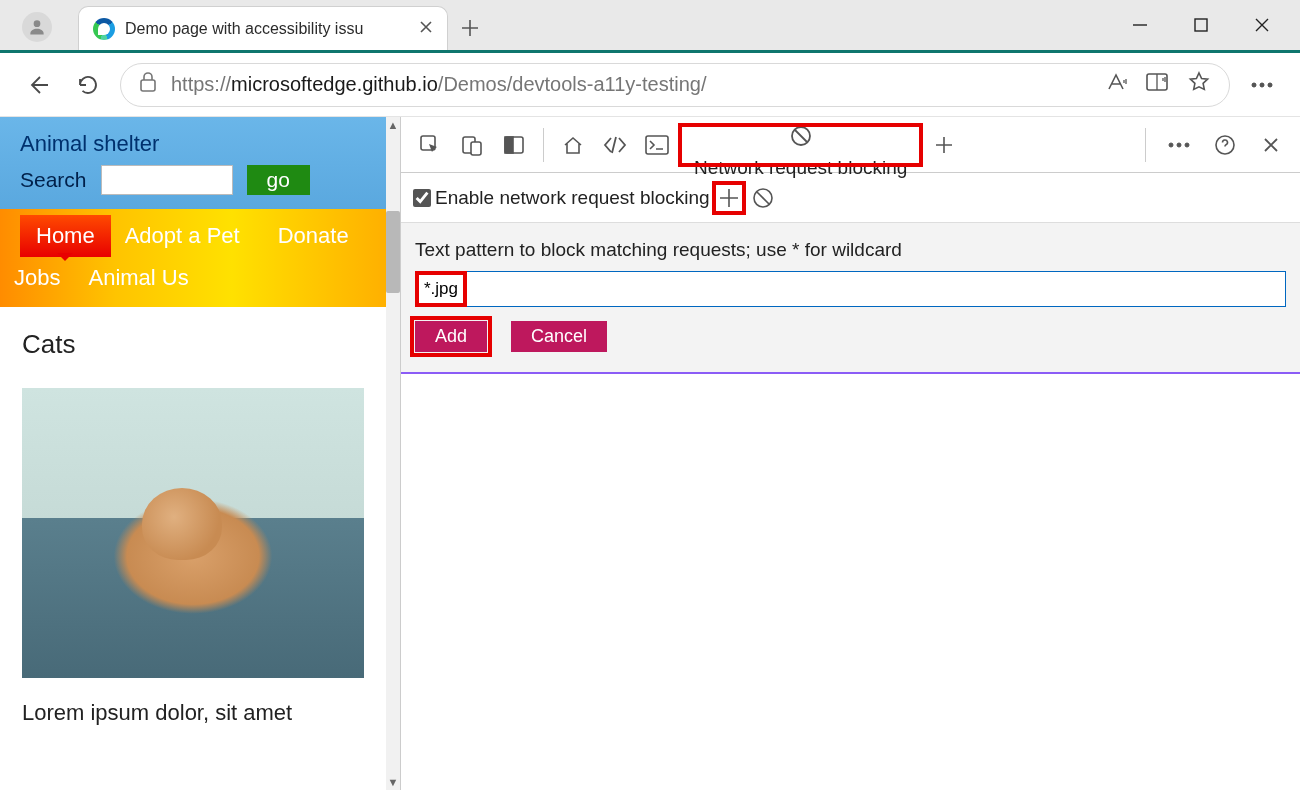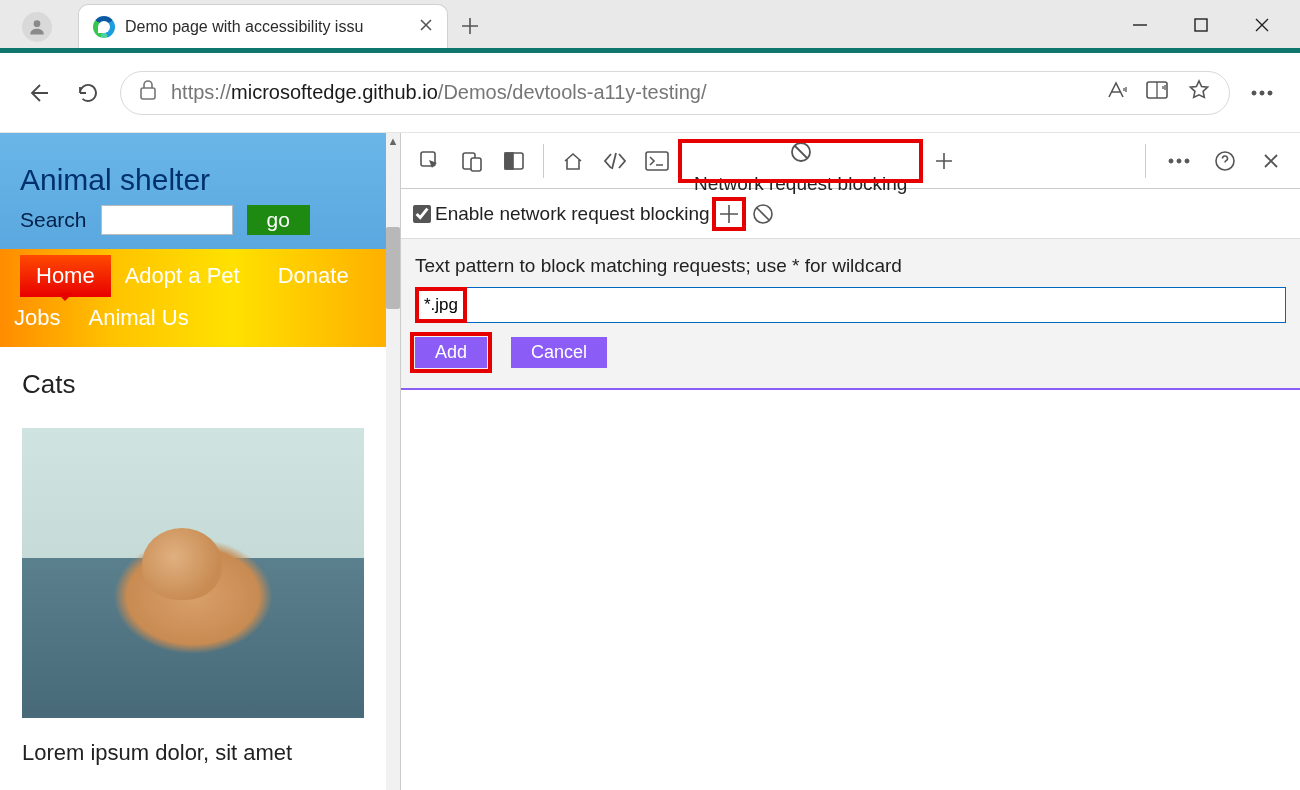--- a/index.html
+++ b/index.html
@@ -1,19 +1,19 @@
 <!DOCTYPE html>
 <html><head>
 <meta charset="utf-8">
 <style>
   * { box-sizing: border-box; margin: 0; padding: 0; }
   html, body { width: 1300px; height: 790px; font-family: "Segoe UI", Arial, sans-serif; overflow: hidden; background:#fff;}
   .titlebar {
     height: 53px; background: #e9e9e9; display:flex; align-items:flex-end;
-    border-bottom: 5px solid #0f766e; position:relative;
+    border-bottom: 3px solid #0f766e; position:relative;
   }
   .avatar-circle {
     width:30px; height:30px; border-radius:50%; background:#d9d9d9;
     position:absolute; left:22px; top:12px; display:flex; align-items:center; justify-content:center;
   }
   .avatar-circle svg { width:20px; height:20px; fill:#8a8a8a;}
   .tab {
     margin-left:78px; height:44px; background:#fff; border-top-left-radius:10px; border-top-right-radius:10px;
     display:flex; align-items:center; padding:0 14px 0 14px; min-width:370px; position:relative;
     border:1px solid #d0d0d0; border-bottom:none;
@@ -23,21 +23,21 @@
     background: conic-gradient(from 200deg, #36c752 0deg 110deg, #0c59a4 110deg 210deg, #1b9de2 210deg 320deg, #4ed2a1 320deg 360deg);
     margin-right:10px; position:relative;
   }
   .tab .edge-icon::after{ content:""; position:absolute; inset:5px; background:#fff; border-radius:50% 50% 50% 0;}
   .tab .tab-title { font-size:16px; color:#2b2b2b; white-space:nowrap; overflow:hidden; text-overflow:ellipsis; flex:1;}
   .tab .close-x { margin-left:8px; cursor:pointer;}
   .new-tab-btn { width:44px; height:44px; display:flex; align-items:center; justify-content:center; cursor:pointer;}
   .win-controls { position:absolute; right:0; top:0; height:53px; display:flex; align-items:center; gap:46px; padding:0 30px;}
   .win-controls div{ cursor:pointer;}
   .addr-bar {
-    height:80px; background:#fff; display:flex; align-items:center; padding:0 20px; gap:14px;
+    height:64px; background:#fff; display:flex; align-items:center; padding:0 20px; gap:14px;
     border-bottom:1px solid #e4e4e4;
   }
   .icon-btn { width:36px; height:36px; display:flex; align-items:center; justify-content:center; cursor:pointer; color:#4a4a4a;}
   .icon-btn svg { stroke:#4a4a4a; }
   .url-box {
     flex:1; height:44px; border:1px solid #d9d9d9; border-radius:22px;
     display:flex; align-items:center; padding:0 18px; font-size:20px; color:#767676;
     background:#fff; gap:14px;
   }
   .url-box .lock { flex:0 0 auto;}
@@ -48,21 +48,21 @@
   .page-pane { width:400px; height:100%; position:relative; overflow:hidden;}
   .page-scroll { width:386px; height:100%; overflow:hidden;}
   .scrollbar-track { position:absolute; right:0; top:0; width:14px; height:100%; background:#f1f1f1;}
   .scrollbar-up, .scrollbar-down { position:absolute; right:0; width:14px; height:16px; display:flex; align-items:center; justify-content:center; color:#666; font-size:11px; cursor:pointer;}
   .scrollbar-up { top:0;} .scrollbar-down { bottom:0;}
   .scrollbar-thumb { position:absolute; right:0; top:94px; width:14px; height:82px; background:#b8b8b8; border-radius:2px; cursor:pointer;}
   .site-header {
     background: linear-gradient(#6ab6e9, #5aa8df);
     padding:14px 18px 14px 20px;
   }
-  .site-title { font-size:30px; color:#00316e; margin-bottom:8px;margin-top:16px;}
+  .site-title { font-size:22px; color:#00316e; margin-bottom:8px;}
   .search-row { display:flex; align-items:center; gap:14px;}
   .search-label { font-size:21px; color:#00204a;}
   .search-input { width:132px; height:30px; border:1px solid #bbb; background:#fff;}
   .go-btn { background:#1f8a12; color:#fff; font-size:21px; padding:3px 20px; border:none; cursor:pointer;}
   .nav {
     background: linear-gradient(90deg, #ff8c00 0%, #ffc400 30%, #ffe100 60%, #ffb000 100%);
     display:flex; flex-wrap:wrap; align-items:center; padding:6px 0 8px 0; position:relative;
   }
   .nav a { font-size:22px; color:#fff; text-decoration:none; padding:8px 14px; display:inline-block; cursor:pointer;}
   .nav .home {
@@ -109,21 +109,21 @@
   .tb-ico { width:30px; height:30px; display:flex; align-items:center; justify-content:center; cursor:pointer;}
   .dt-body { padding:16px 14px 20px 14px; background:#f3f3f3; border-bottom:2px solid #8b5cf6;}
   .dt-hint { font-size:19px; color:#222; margin-bottom:10px;}
   .dt-input {
     width:100%; height:36px; border:1px solid #0067c0; background:#fff; font-size:17px;
     padding:0 8px; outline:none;
   }
   .dt-input-wrap{ position:relative;}
   .dt-input-hl { position:absolute; left:0; top:0; width:52px; height:36px; border:4px solid #e60000; pointer-events:none;}
   .dt-btns { margin-top:14px; display:flex; gap:24px;}
-  .btn { font-size:18px; padding:5px 20px; background:#8b5cf6; color:#fff; border:none; cursor:pointer;}
+  .btn { font-size:18px; padding:5px 20px; background:#be185d; color:#fff; border:none; cursor:pointer;}
   .btn-hl { position:relative;}
   .btn-hl::after{ content:""; position:absolute; inset:-5px; border:4px solid #e60000; pointer-events:none;}
   svg { overflow:visible;}
 </style>
 </head>
 <body>
 
 <div class="titlebar">
   <div class="avatar-circle">
     <svg viewBox="0 0 24 24">

